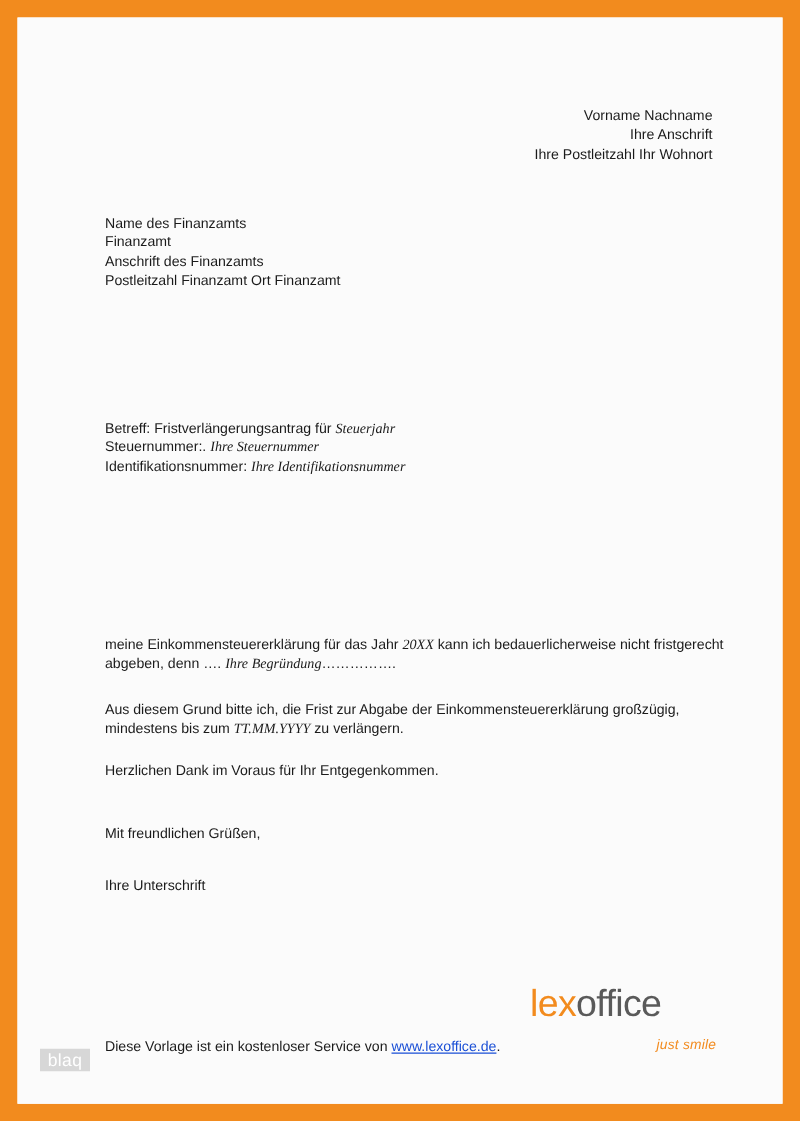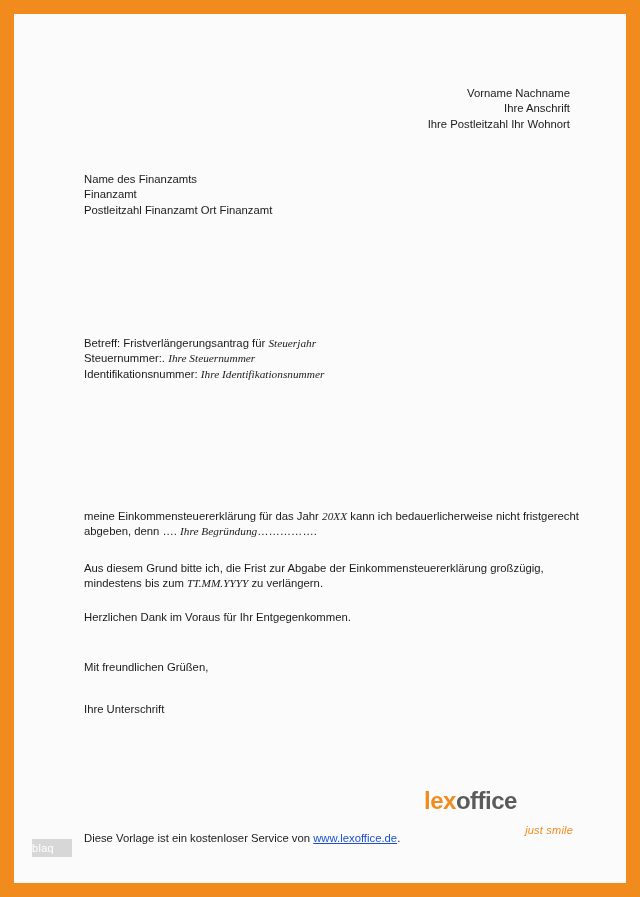--- a/index.html
+++ b/index.html
@@ -109,22 +109,22 @@
     font-family: Liberation Serif, serif;
   }
   .logo {
     position: absolute;
     left: 410px;
     top: 775px;
     width: 160px;
     text-align: left;
   }
   .logo-main {
-    font-size: 24px;
-    font-weight: bold;
+    font-size: 30px;
+    font-weight: normal;
     letter-spacing: -0.5px;
     line-height: 1;
   }
   .logo-lex {
     color: #f28b1e;
   }
   .logo-office {
     color: #5a5a5a;
   }
   .logo-tag {
@@ -137,22 +137,23 @@
     letter-spacing: 0.2px;
   }
   .watermark {
     position: absolute;
     left: 18px;
     top: 825px;
     width: 40px;
     height: 18px;
     background: #d7d7d7;
     color: #ffffff;
-    font-size: 11px;
+    font-size: 14px;
     line-height: 18px;
+    text-align: center;
     letter-spacing: 0.3px;
   }
   a.link {
     color: #1a4fd6;
     text-decoration: underline;
   }
 </style>
 </head>
 <body>
 
@@ -162,20 +163,21 @@
 
       <div class="block sender right-block">
         <div>Vorname Nachname</div>
         <div>Ihre Anschrift</div>
         <div>Ihre Postleitzahl Ihr Wohnort</div>
       </div>
 
       <div class="block recipient">
         <div>Name des Finanzamts</div>
         <div>Finanzamt</div>
+        <div>Anschrift des Finanzamts</div>
         <div>Postleitzahl Finanzamt  Ort Finanzamt</div>
       </div>
 
 
       <div class="block subject">
         <div>
           <span>Betreff: Fristverlängerungsantrag für </span><em>Steuerjahr</em>
         </div>
         <div>
           <span>Steuernummer:. </span><em>Ihre Steuernummer</em>

